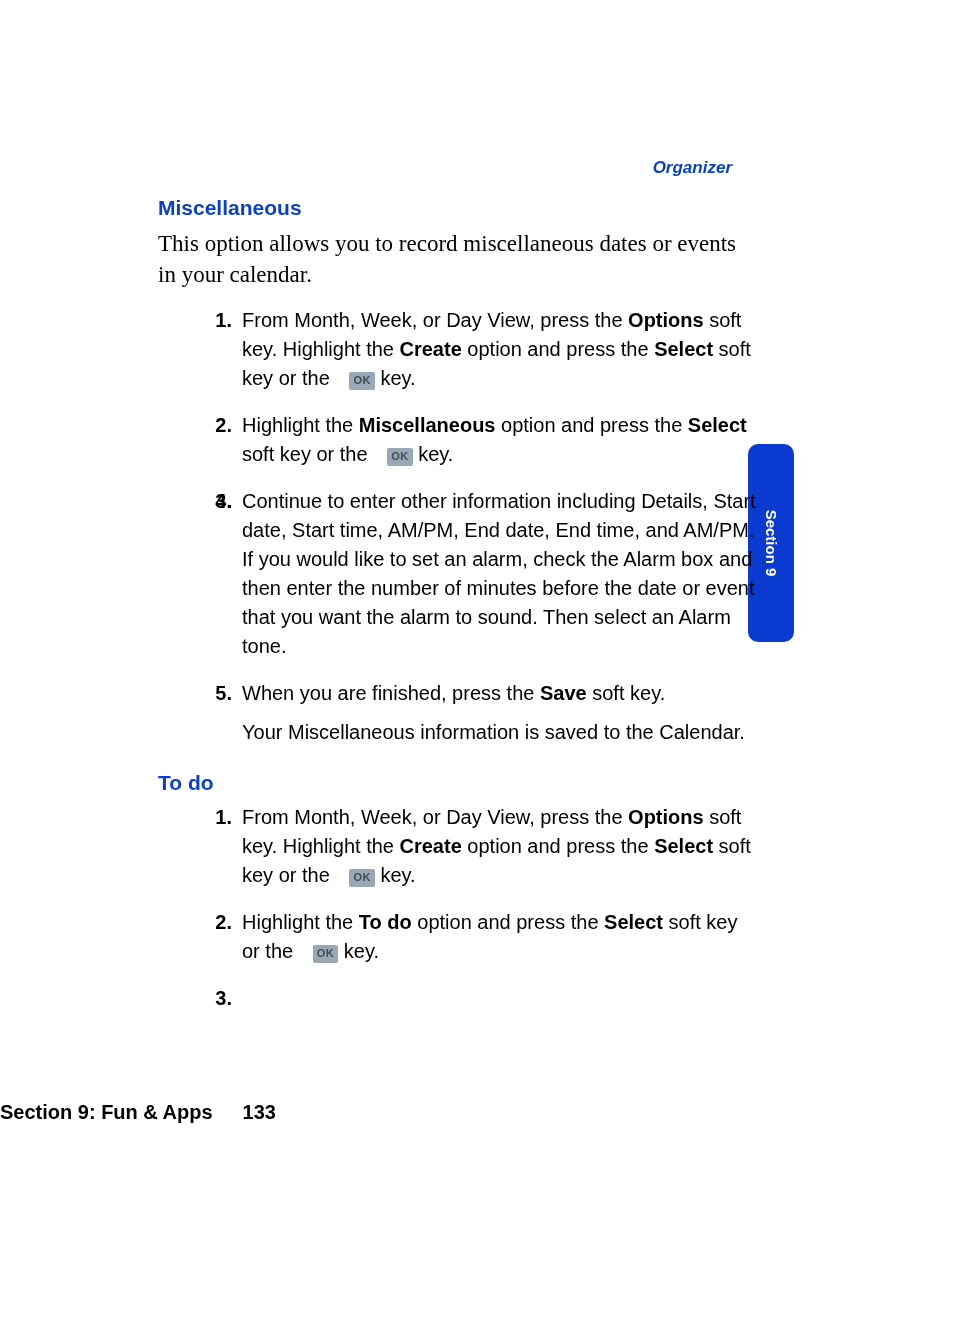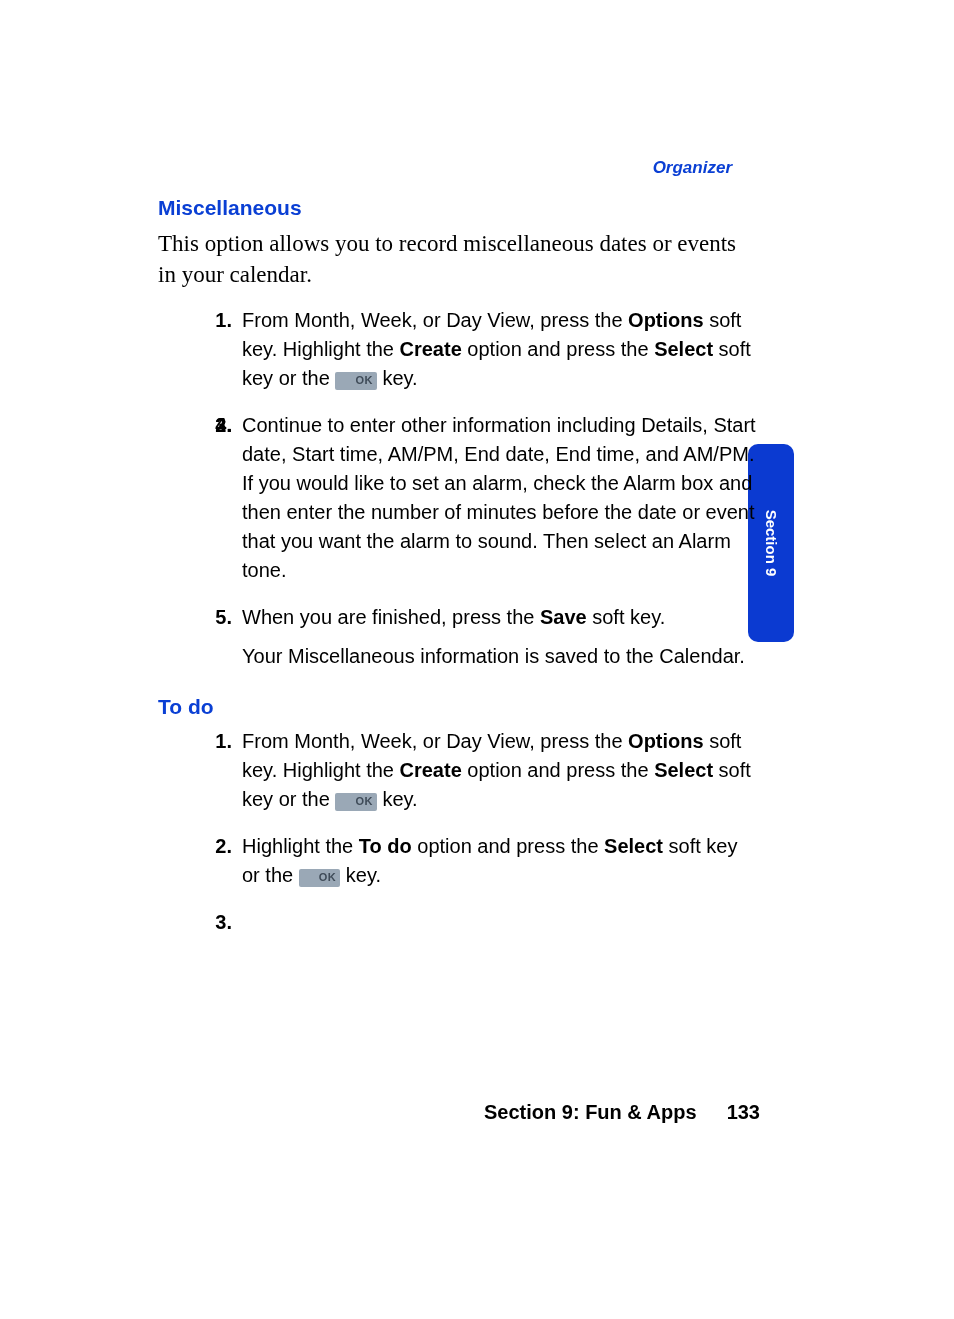--- a/index.html
+++ b/index.html
@@ -65,24 +65,25 @@
     text-align: right;
     width: 20px;
   }
   ol.steps b { font-weight: bold; }
   .ok-key {
     display: inline-block;
     background: #9aa8b6;
     color: #3f4b58;
     font-size: 11px;
     font-weight: bold;
-    padding: 1px 4px 1px 20px;
+    padding: 1px 4px 1px 4px;
     border-radius: 2px;
     vertical-align: 1px;
     letter-spacing: 0.5px;
+    margin-left: 14px;
   }
   .followup {
     display: block;
     margin-top: 10px;
   }
   .side-tab {
     position: absolute;
     top: 444px;
     right: 160px;
     width: 46px;
@@ -99,21 +100,20 @@
     color: #fff;
     font-weight: bold;
     font-size: 15px;
     white-space: nowrap;
   }
   .footer {
     position: absolute;
     bottom: 195px;
     left: 0;
     width: 760px;
-    text-align: right;
     font-weight: bold;
     font-size: 20px;
   }
   .footer .sec { margin-right: 30px; }
   .second-block { margin-top: 24px; }
 </style>
 </head>
 <body>
 
 <div class="page">
@@ -130,20 +130,23 @@
     <p class="intro">This option allows you to record miscellaneous dates or events in your calendar.</p>
     <ol class="steps">
       <li>
         <span class="num">1.</span>
         <span>
           <span>From Month, Week, or Day View, press the </span><b>Options</b><span> soft key. Highlight the </span><b>Create</b><span> option and press the </span><b>Select</b><span> soft key or the </span><span class="ok-key">OK</span><span> key.</span>
         </span>
       </li>
       <li>
         <span class="num">2.</span>
+        <span>
+          <span>Highlight the </span><b>Miscellaneous</b><span> option and press the </span><b>Select</b><span> soft key or the </span><span class="ok-key">OK</span><span> key.</span>
+        </span>
       </li>
       <li>
         <span class="num">3.</span>
       </li>
       <li>
         <span class="num">4.</span>
         <span>Continue to enter other information including Details, Start date, Start time, AM/PM, End date, End time, and AM/PM. If you would like to set an alarm, check the Alarm box and then enter the number of minutes before the date or event that you want the alarm to sound. Then select an Alarm tone.</span>
       </li>
       <li>
         <span class="num">5.</span>

